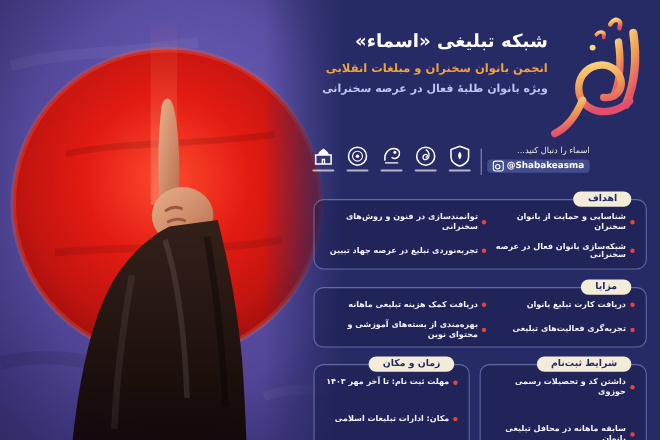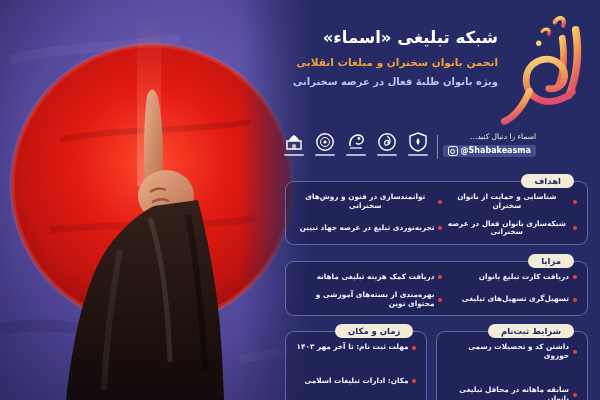--- a/index.html
+++ b/index.html
@@ -40,21 +40,21 @@
   .plogo .cap{width:20px;height:2px;background:rgba(255,255,255,.65);border-radius:1px;margin:2px auto 0;}
   
   .box{position:relative;border:1px solid rgba(150,162,218,.55);border-radius:9px;
     background:rgba(16,19,62,.30);margin:0 12px 0 10px;padding:11px 10px 7px;}
   .badge{position:absolute;top:-8px;right:13px;background:#f2ecd9;color:#232a66;
     font-size:8.5px;font-weight:bold;padding:1.5px 13px 2.5px;border-radius:8px;white-space:nowrap;}
   .grid2{display:grid;grid-template-columns:.95fr 1.05fr;row-gap:9px;column-gap:2px;}
   .col1{display:grid;row-gap:25px;}
   .item{display:flex;align-items:center;gap:4px;color:#f6f3ff;font-size:7.3px;font-weight:bold;line-height:1.2;}
   .dot{width:4px;height:4px;border-radius:50%;background:#e8433c;flex:none;}
-  .mt1{margin-top:13px;text-align:center;}
+  .mt1{margin-top:13px;}
   .two-cols{display:flex;direction:rtl;gap:9px;margin:15px 12px 0 10px;}
   .two-cols .box{margin:0;flex:1;}
   .two-cols .box.narrow{flex:.93;}
 </style>
 </head>
 <body>
 
 <div class="poster">
 
   <svg class="art" viewBox="0 0 330 400" aria-hidden="true">
@@ -220,21 +220,21 @@
         <div class="item">
             <span class="dot"></span>
             <span>دریافت کارت تبلیغ بانوان</span>
           </div>
         <div class="item">
             <span class="dot"></span>
             <span>دریافت کمک هزینه تبلیغی ماهانه</span>
           </div>
         <div class="item">
             <span class="dot"></span>
-            <span>تسهیل‌گری تسهیل‌های تبلیغی</span>
+            <span>تجربه‌گری فعالیت‌های تبلیغی</span>
           </div>
         <div class="item">
             <span class="dot"></span>
             <span>بهره‌مندی از بسته‌های آموزشی و محتوای نوین</span>
           </div>
       </div>
     </div>
 
     <div class="two-cols">
       <div class="box">

